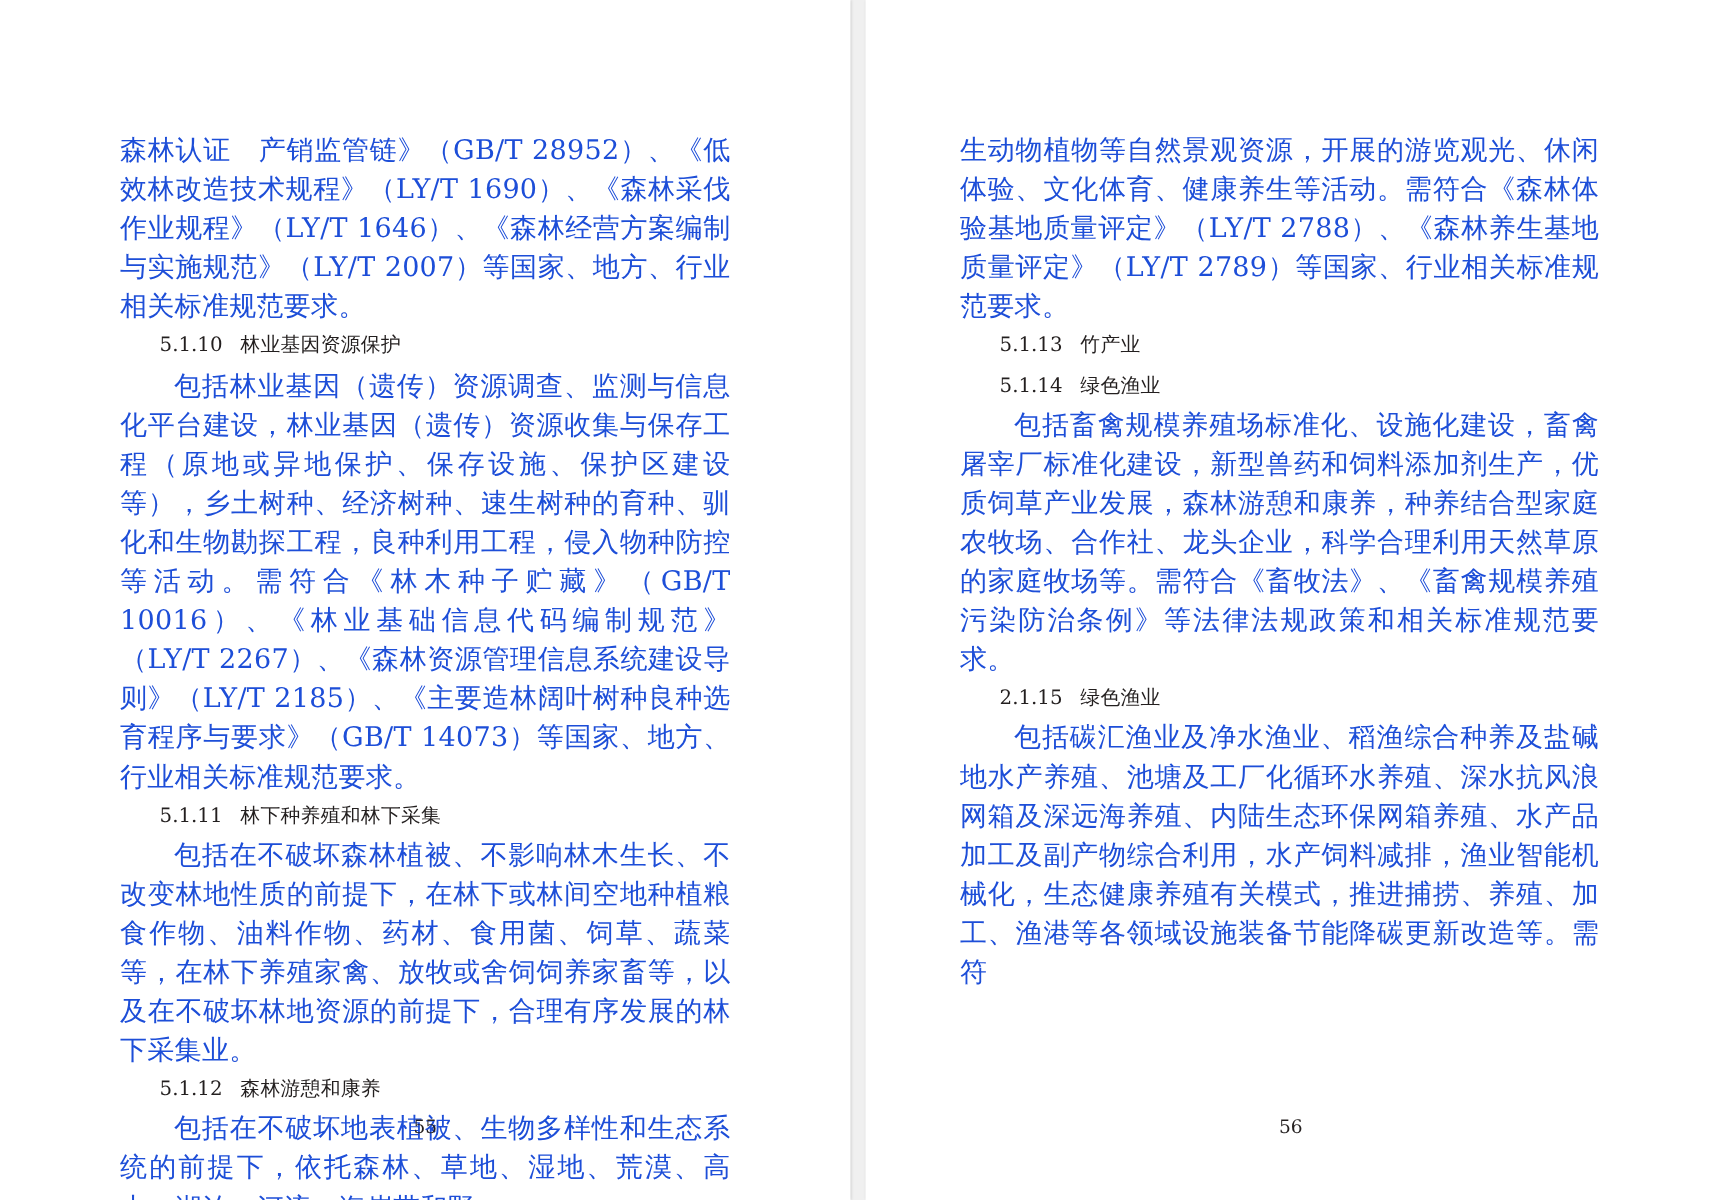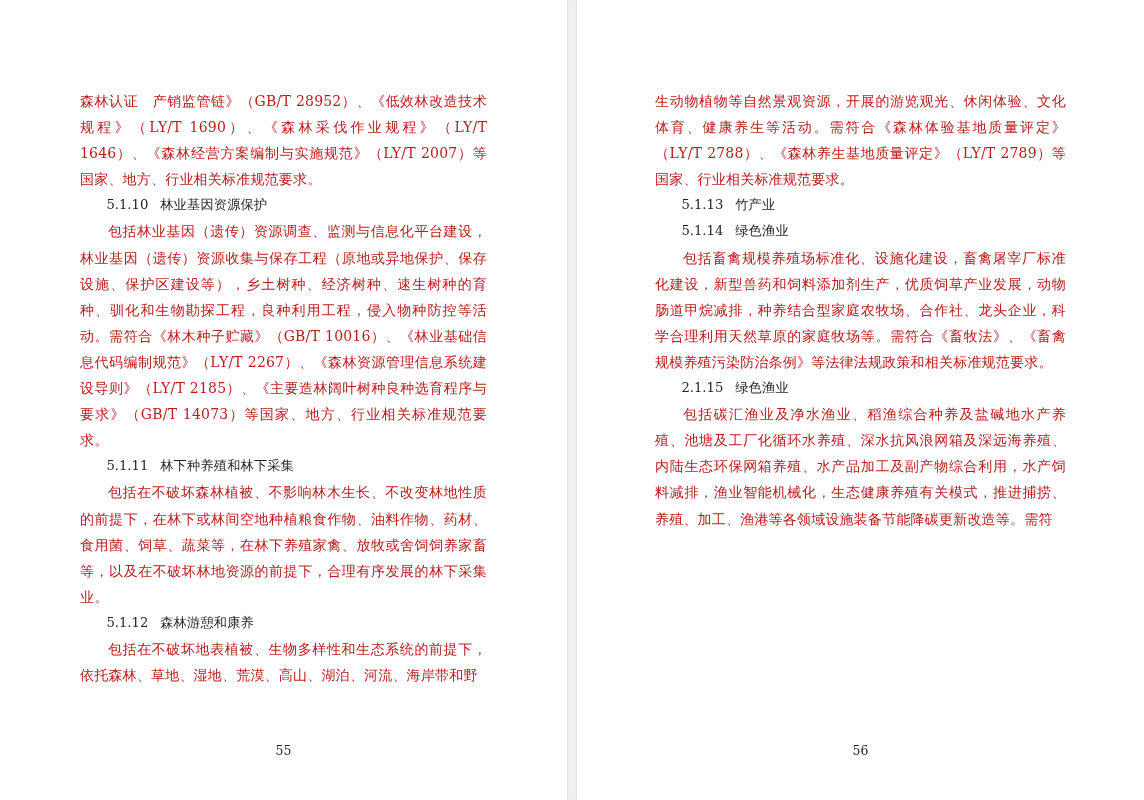--- a/index.html
+++ b/index.html
@@ -31,27 +31,27 @@
     box-shadow: 0 0 2px rgba(0,0,0,0.18);
   }
   .page-inner {
     position: absolute;
     left: 80px;
     right: 80px;
     top: 88px;
     bottom: 70px;
   }
   .page-right .page-inner {
-    left: 78px;
+    left: 63px;
     right: 78px;
   }
   .para {
-    font-size: 14px;
+    font-size: 18px;
     line-height: 26.1px;
-    color: #b91c1c;
+    color: #1d4ed8;
     text-align: justify;
     text-justify: inter-ideograph;
     letter-spacing: 0.2px;
     margin: 0;
     font-family: "DejaVu Serif", "Liberation Serif", serif;
   }
   .para.indent {
     text-indent: 2em;
   }
   .heading {
@@ -120,21 +120,21 @@
 
       <div class="heading">
         <span class="num">5.1.13</span><span class="title">竹产业</span>
       </div>
 
 
       <div class="heading">
         <span class="num">5.1.14</span><span class="title">绿色渔业</span>
       </div>
 
-      <p class="para indent">包括畜禽规模养殖场标准化、设施化建设，畜禽屠宰厂标准化建设，新型兽药和饲料添加剂生产，优质饲草产业发展，动物肠道甲烷减排，种养结合型家庭农牧场、合作社、龙头企业，科学合理利用天然草原的家庭牧场等。需符合《畜牧法》、《畜禽规模养殖污染防治条例》等法律法规政策和相关标准规范要求。</p>
+      <p class="para indent">包括畜禽规模养殖场标准化、设施化建设，畜禽屠宰厂标准化建设，新型兽药和饲料添加剂生产，优质饲草产业发展，森林游憩和康养，种养结合型家庭农牧场、合作社、龙头企业，科学合理利用天然草原的家庭牧场等。需符合《畜牧法》、《畜禽规模养殖污染防治条例》等法律法规政策和相关标准规范要求。</p>
 
       <div class="heading">
         <span class="num">2.1.15</span><span class="title">绿色渔业</span>
       </div>
 
       <p class="para indent">包括碳汇渔业及净水渔业、稻渔综合种养及盐碱地水产养殖、池塘及工厂化循环水养殖、深水抗风浪网箱及深远海养殖、内陆生态环保网箱养殖、水产品加工及副产物综合利用，水产饲料减排，渔业智能机械化，生态健康养殖有关模式，推进捕捞、养殖、加工、渔港等各领域设施装备节能降碳更新改造等。需符</p>
 
     </div>
     <div class="page-number">56</div>
   </div>

